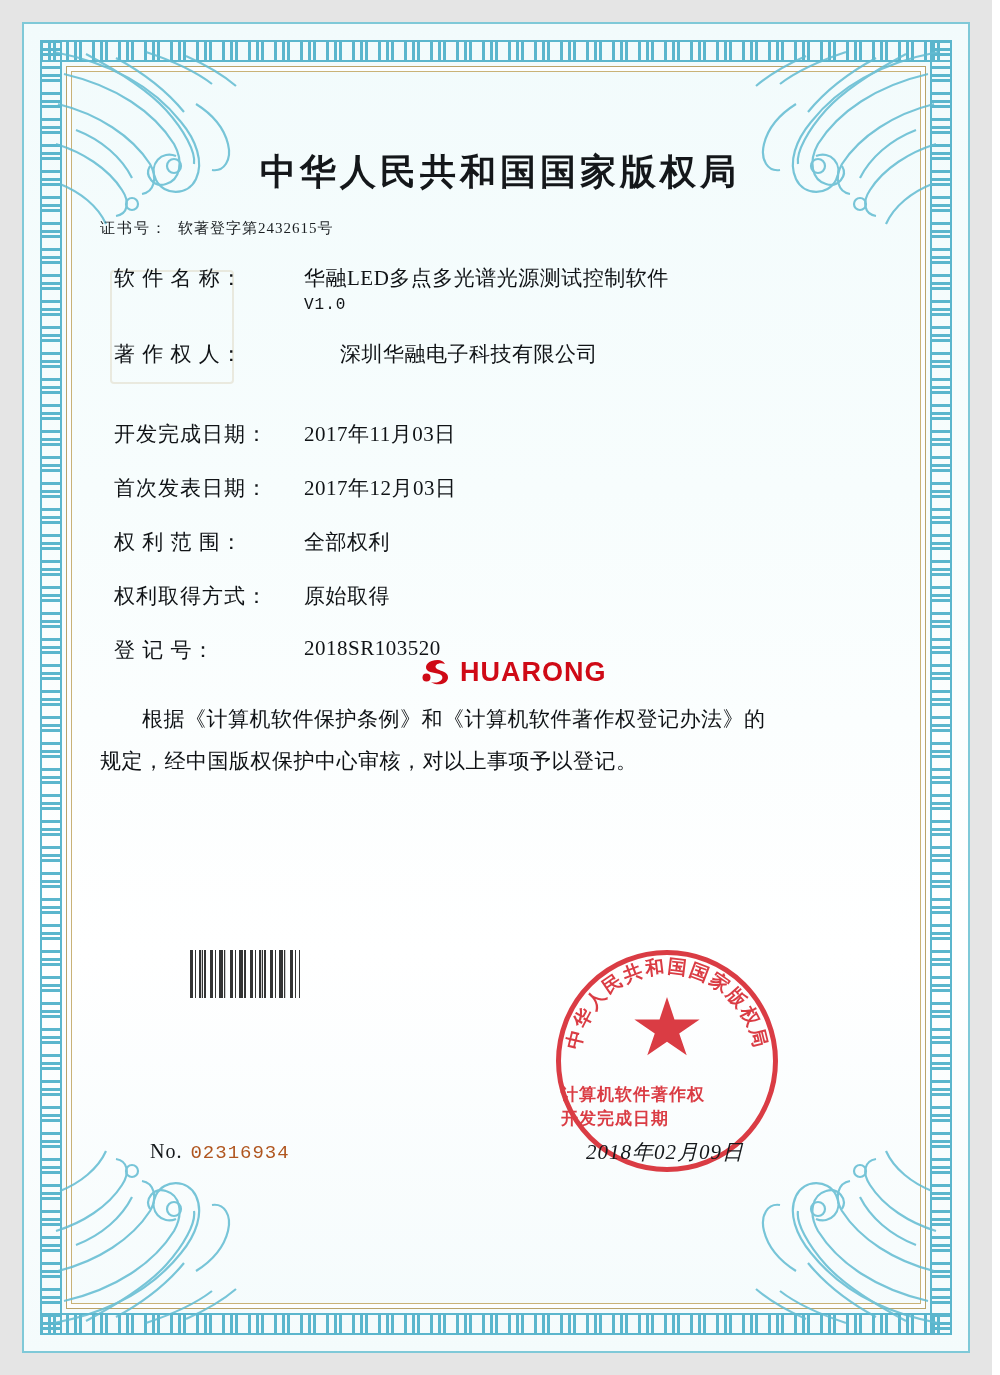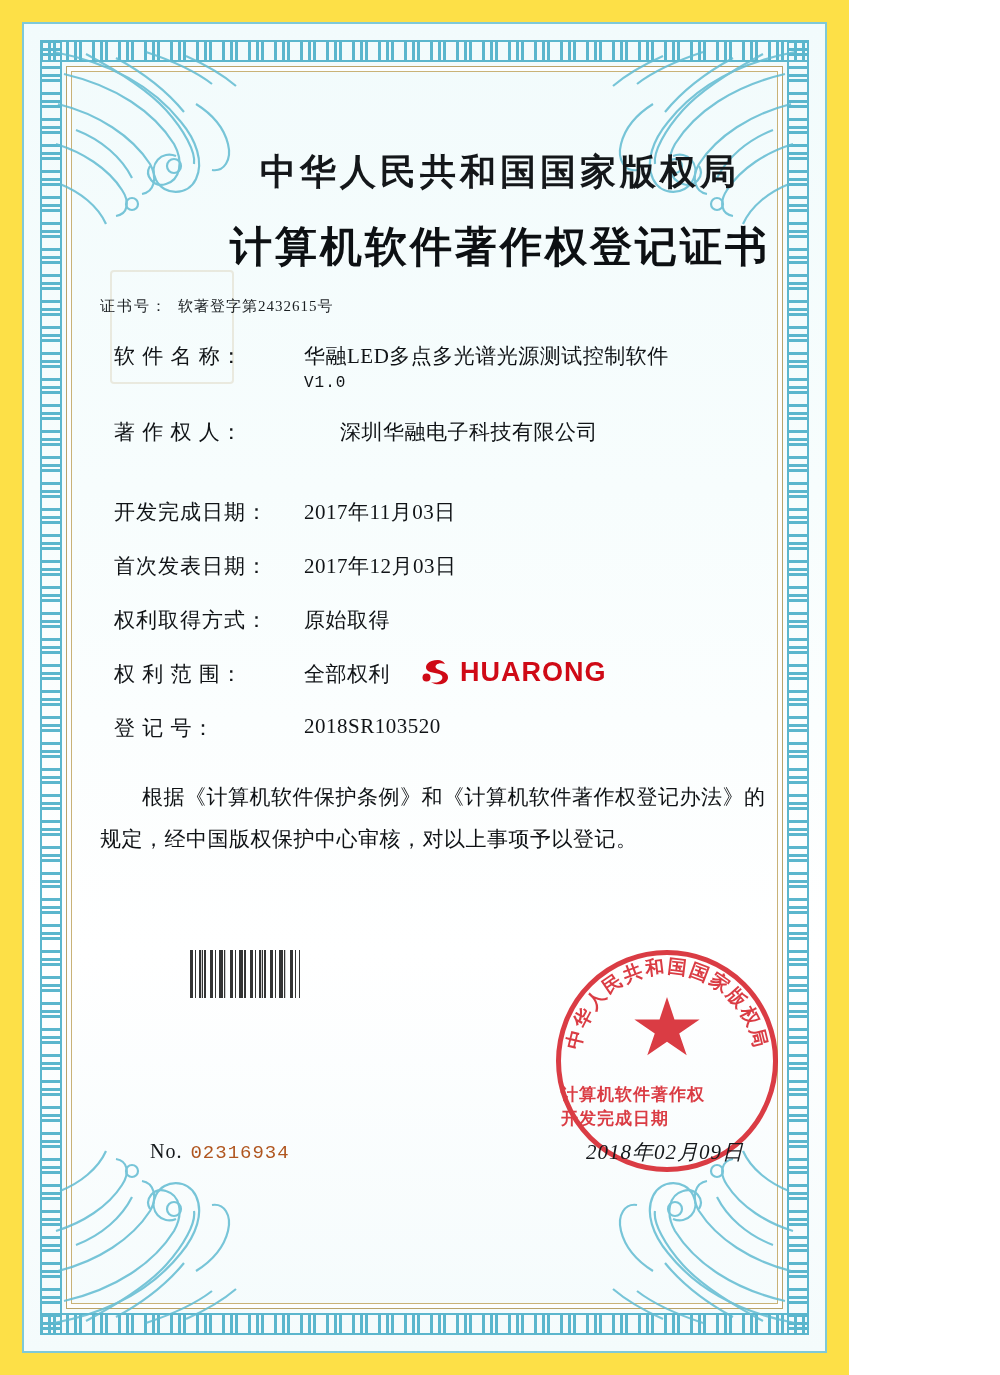--- a/index.html
+++ b/index.html
@@ -4,22 +4,22 @@
 <style>
   html,body{margin:0;padding:0;}
   body{
     width:1000px;height:1375px;
     background:#ffffff;
     font-family:"Liberation Serif", serif;
     overflow:hidden;
   }
   .page{
     position:relative;
-    width:849px;height:1375px;
-    background:#fde047;
+    width:992px;height:1375px;
+    background:#e5e5e5;
   }
   
   .border-outer{
     position:absolute;
     left:22px;top:22px;right:22px;bottom:22px;
     border:2px solid #7fc9d8;
     background:
       linear-gradient(180deg,#f2fbfc 0%,#f7fdfd 35%,#ffffff 70%,#f4fbfc 100%);
   }
   .greek-band{
@@ -297,21 +297,20 @@
       <circle cx="86" cy="160" r="6"></circle>
       <path d="M150 60 C166 70 178 84 182 100 C186 116 178 128 166 126"></path>
       <path d="M30 86 C56 96 76 114 86 134"></path>
     </g>
   </svg>
 
   <div class="wm"></div>
 
   <div class="content">
     <div class="title-cn">中华人民共和国国家版权局</div>
-    <div class="title-main">计算机软件著作权登记证书</div>
 
     <div class="cert-no">
       <span class="lbl">证书号：</span><span class="val">软著登字第2432615号</span>
     </div>
 
     <div class="fields">
 
       <div class="field-row">
         <div class="field-label">软 件 名 称：</div>
         <div class="field-value">
@@ -329,27 +328,27 @@
         <div class="field-label">开发完成日期：</div>
         <div class="field-value">2017年11月03日</div>
       </div>
 
       <div class="field-row">
         <div class="field-label">首次发表日期：</div>
         <div class="field-value">2017年12月03日</div>
       </div>
 
       <div class="field-row">
+        <div class="field-label">权 利 范 围：</div>
+        <div class="field-value">全部权利</div>
+      </div>
+
+      <div class="field-row">
         <div class="field-label">权利取得方式：</div>
         <div class="field-value">原始取得</div>
-      </div>
-
-      <div class="field-row">
-        <div class="field-label">权 利 范 围：</div>
-        <div class="field-value">全部权利</div>
       </div>
 
       <div class="field-row">
         <div class="field-label">登 记 号：</div>
         <div class="field-value">2018SR103520</div>
       </div>
 
     </div>
 
     <div class="statement">

